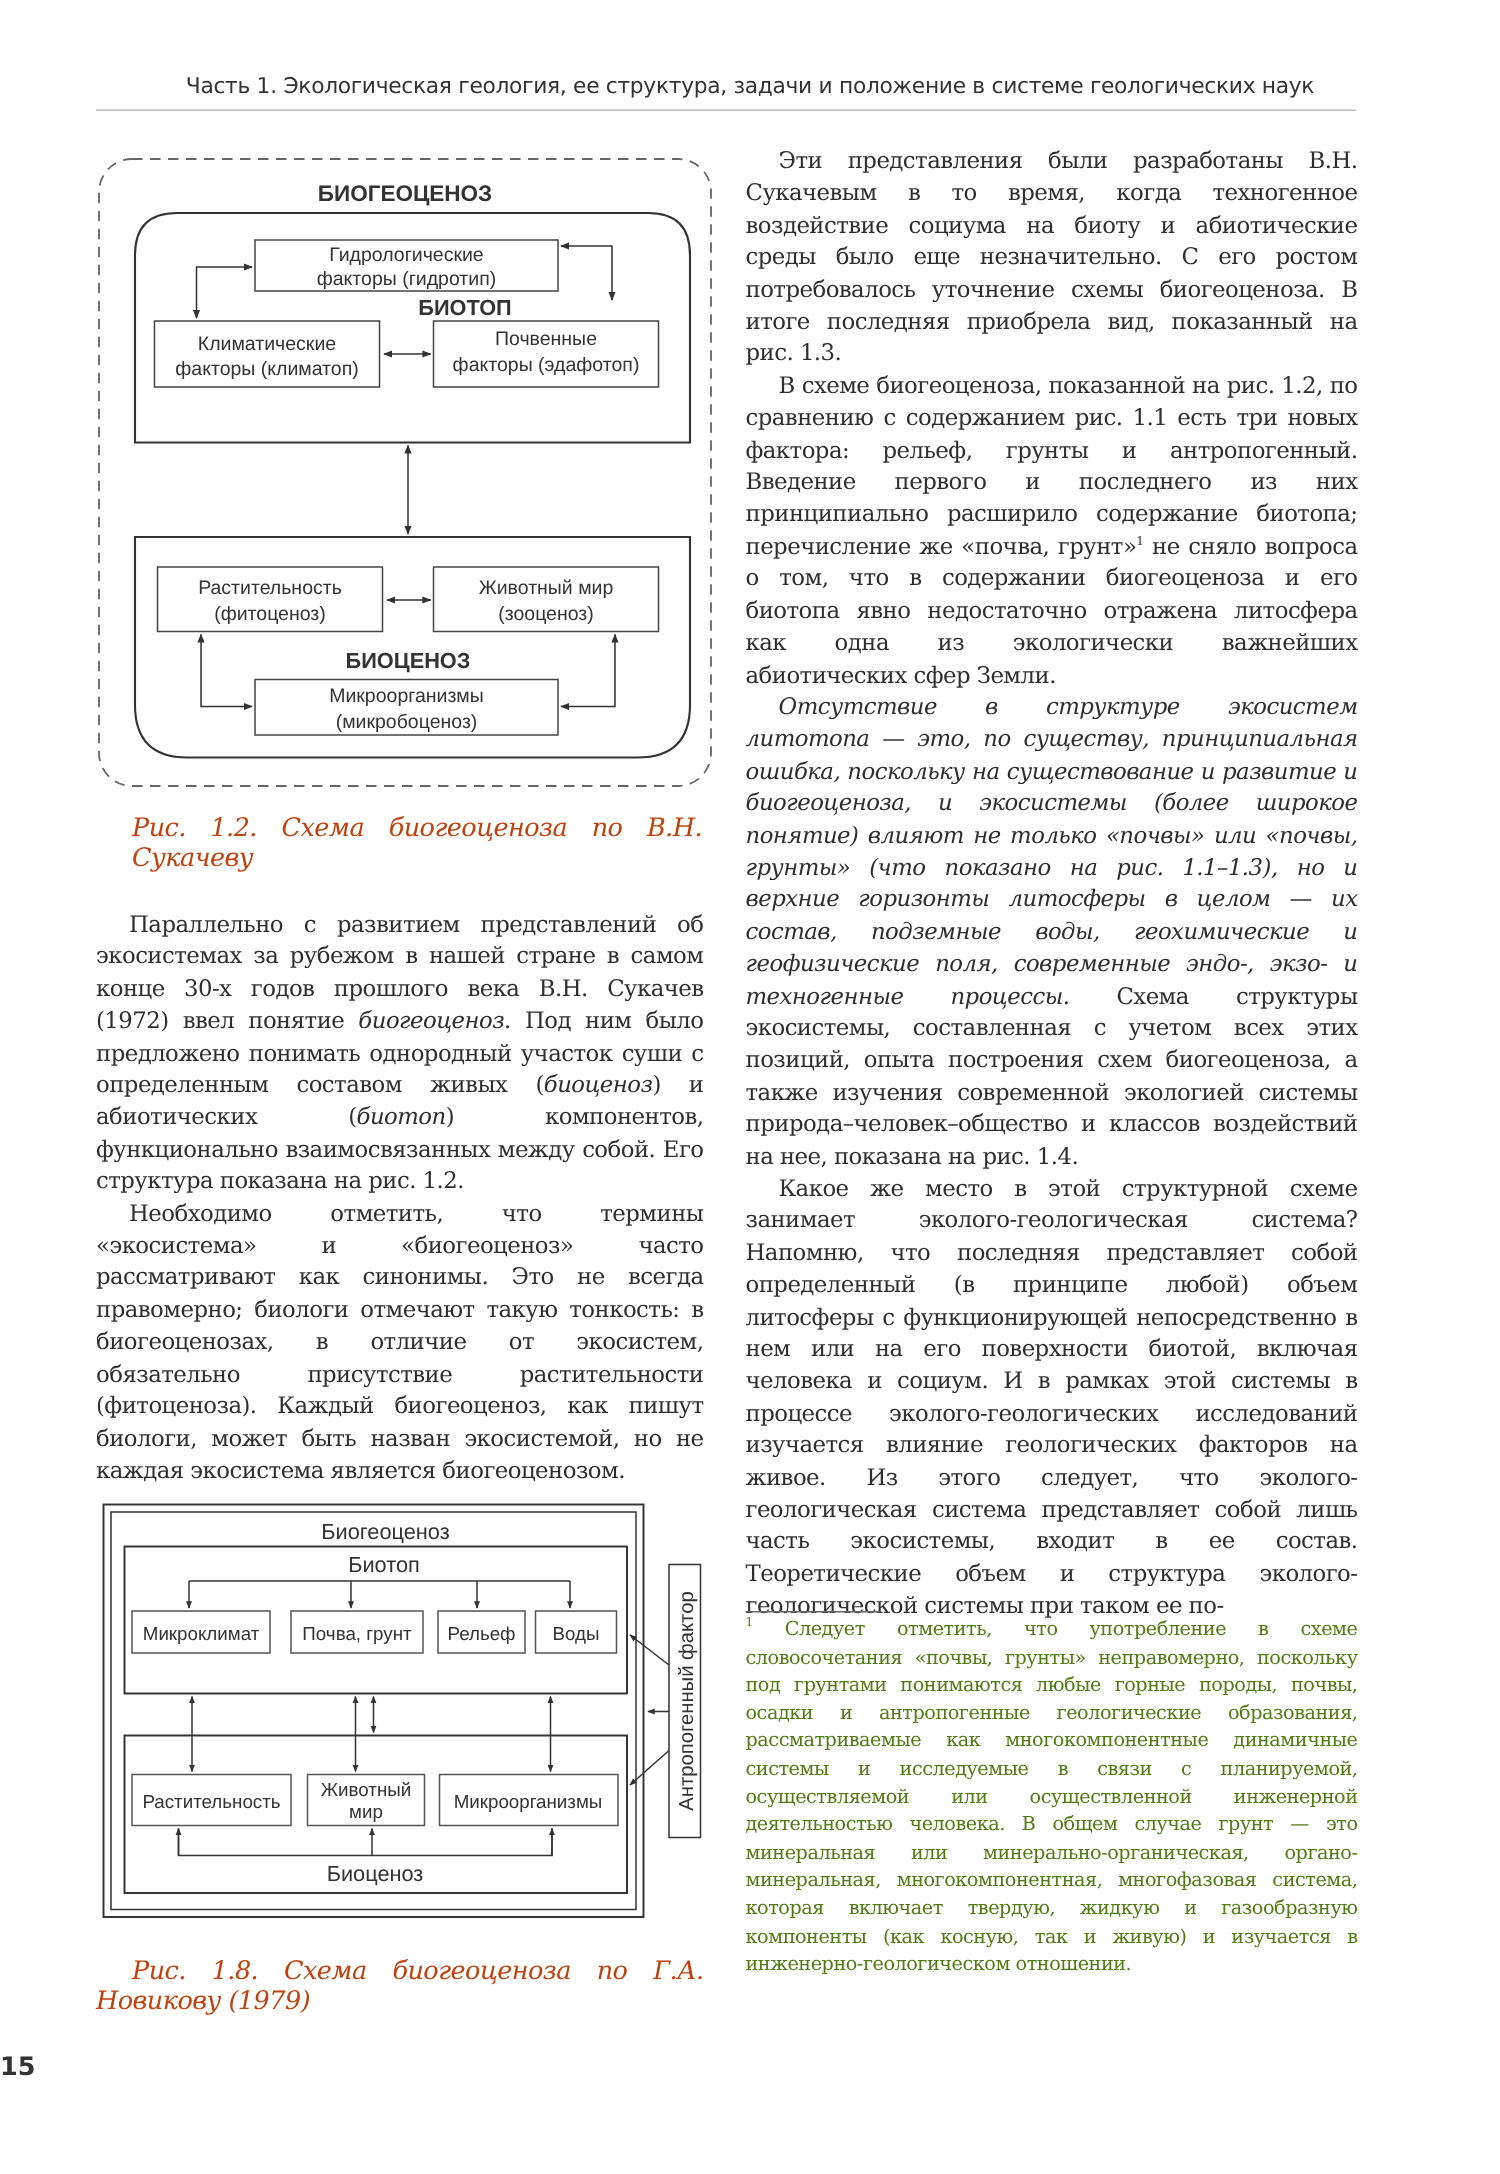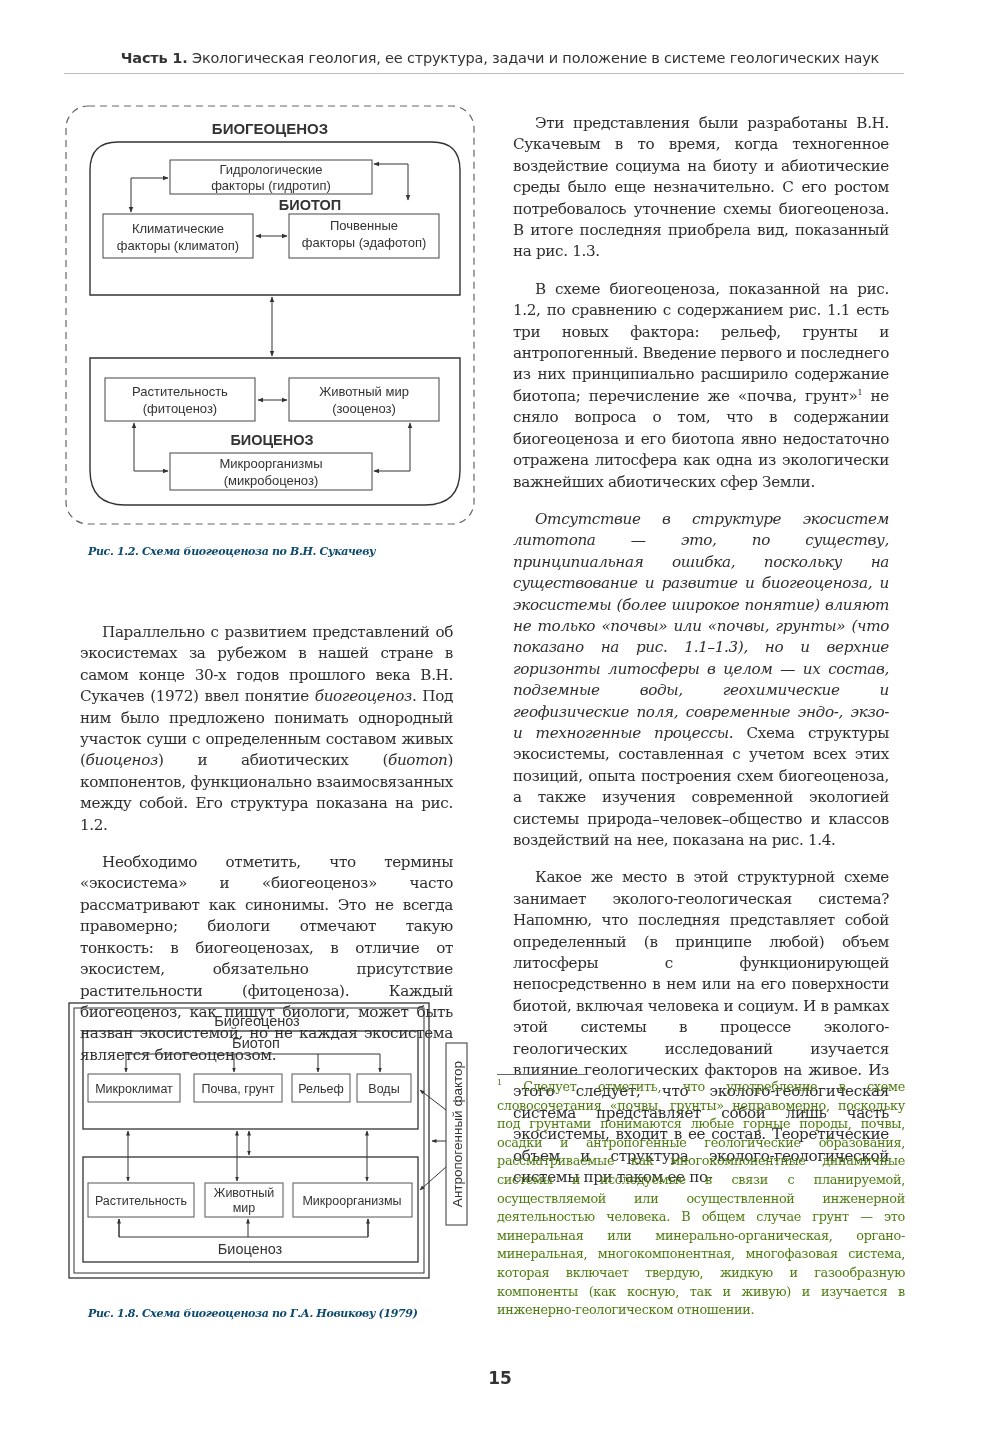--- a/index.html
+++ b/index.html
@@ -1,47 +1,47 @@
 <!DOCTYPE html>
 <html><head>
 <meta charset="utf-8">
 <style>
   html, body { margin: 0; padding: 0; background: #ffffff; }
   body { width: 1000px; height: 1449px; position: relative; overflow: hidden; color: #2a2a2a; }
   .running-head {
     position: absolute; left: 70px; top: 50px; width: 860px; text-align: center;
     font-family: "DejaVu Sans", sans-serif; font-size: 14.5px; color: #333; letter-spacing: -0.2px;
   }
-  .running-head b { font-weight: bold; }
+  .running-head b { font-weight: normal; }
   .head-rule { position: absolute; left: 64px; top: 73px; width: 840px; height: 0; border-top: 1px solid #bbb; }
 
   .col-left { position: absolute; left: 64px; width: 405px; }
   .col-right { position: absolute; left: 497px; width: 408px; }
 
   .body-text {
     font-family: "DejaVu Serif", serif; font-size: 15.2px; line-height: 21.4px;
     text-align: justify; color: #2e2e2e; margin: 0; letter-spacing: -0.35px;
   }
-  .body-text p { margin: 16px; text-indent: 22px; }
+  .body-text p { margin: 0; text-indent: 22px; }
   .body-text i { font-style: italic; }
   .body-text b { font-weight: normal; }
 
   .caption {
-    font-family: "DejaVu Serif", serif; font-style: italic; font-size: 11px; line-height: 20px;
-    color: #0c4a6e; letter-spacing: -0.35px; text-align: justify; font-weight: bold;
+    font-family: "DejaVu Serif", serif; font-style: italic; font-size: 17px; line-height: 20px;
+    color: #c2410c; letter-spacing: -0.35px; text-align: justify;
   }
   .footnote {
     font-family: "DejaVu Serif", serif; font-size: 12.8px; line-height: 18.6px; color: #4d7c0f;
     text-align: justify; letter-spacing: -0.3px;
   }
   .footnote-rule { position: absolute; left: 497px; top: 1074px; width: 90px; border-top: 1px solid #666; }
   sup { font-size: 8px; vertical-align: 6px; line-height: 0; }
 
   .page-number {
-    position: absolute; left: 0; width: 1000px; top: 1368px; text-align: center;
+    position: absolute; left: 0; width: 1000px; top: 1368px; text-align: left;
     font-family: "DejaVu Sans", sans-serif; font-size: 17px; font-weight: bold; color: #333;
   }
 
   svg text { font-family: "Liberation Sans", sans-serif; fill: #333; }
 </style>
 </head>
 <body>
 
 <div class="running-head"><b>Часть 1.</b> <span>Экологическая геология, ее структура, задачи и положение в системе геологических наук</span></div>
 <div class="head-rule"></div>

